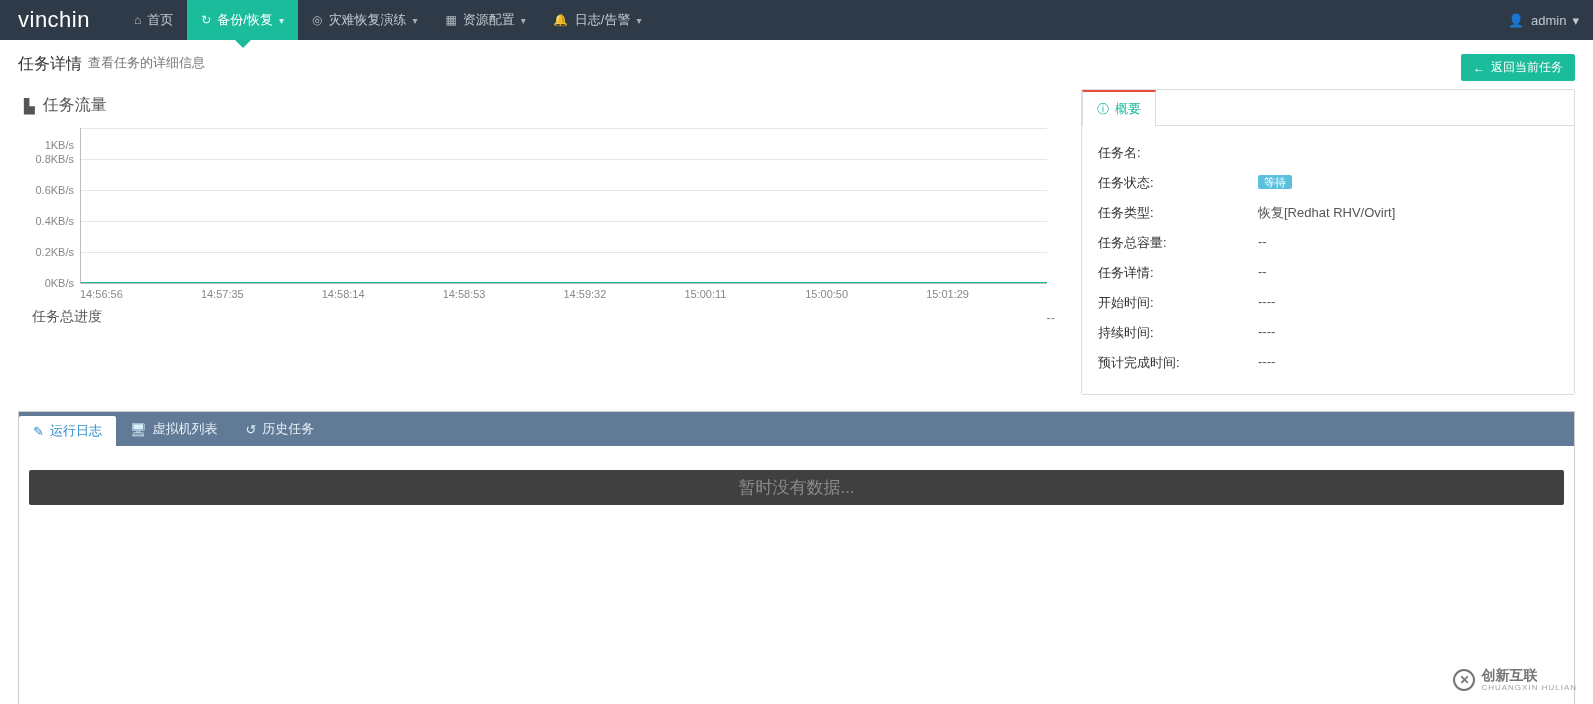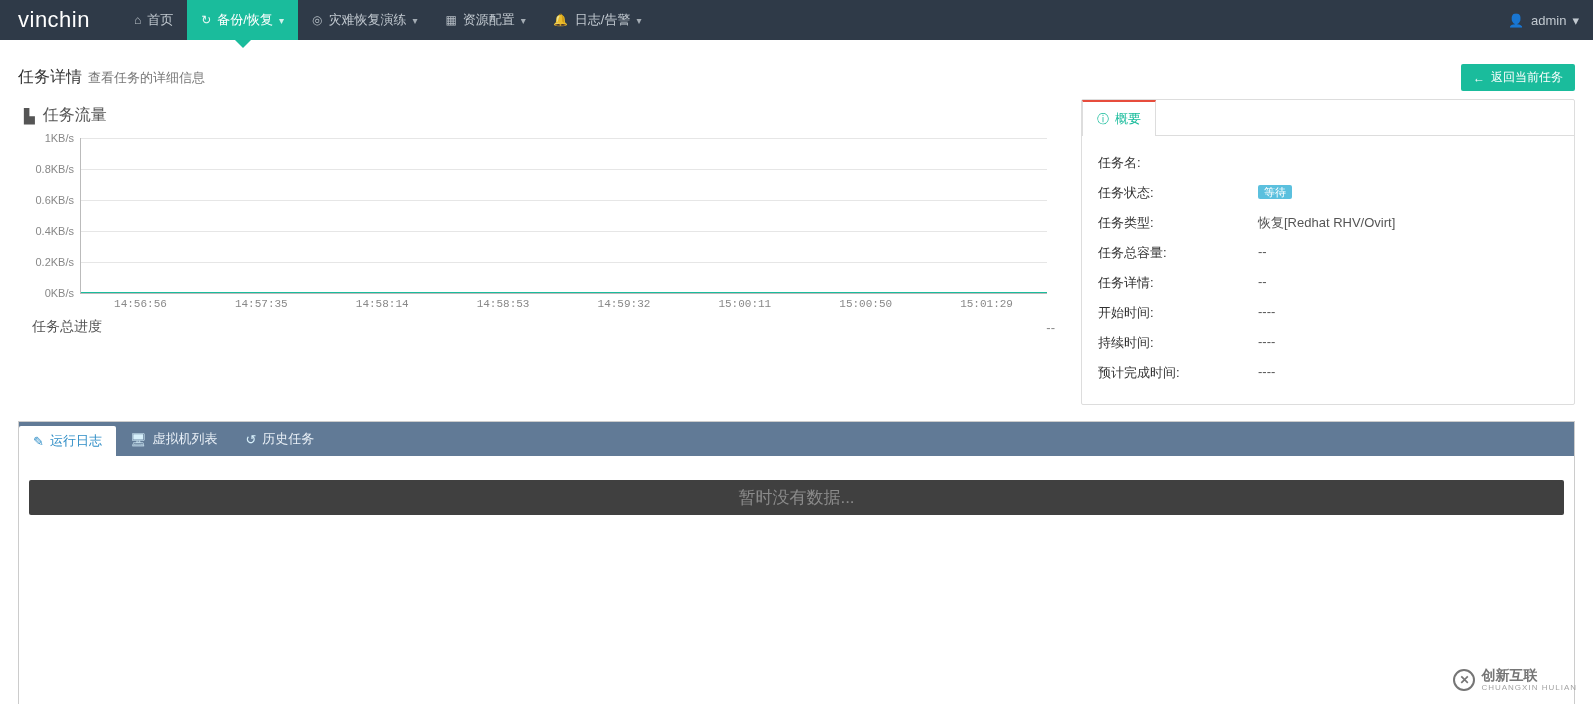--- a/index.html
+++ b/index.html
@@ -54,22 +54,22 @@
 .nav-item .caret { font-size: 10px; opacity: .8; }
 .nav-item .nicon { font-size: 12px; opacity: .9; }
 .nav-spacer { flex: 1; }
 .user-menu {
   display: flex; align-items: center; gap: 6px;
   color: #c2c9d0; cursor: pointer; font-size: 13px;
 }
 
 .page-header {
   display: flex;
-  align-items: center;
-  padding: 24px 18px 8px 18px;
+  align-items: flex-start;
+  padding: 14px 18px 8px 18px;
 }
 .page-header .title { font-size: 16px; color: #333; margin-right: 6px; }
 .page-header .subtitle { font-size: 13px; color: #777; }
 .page-header .spacer { flex: 1; }
 .btn-back {
   background: #1abc9c;
   color: #fff;
   border: 0;
   border-radius: 2px;
   padding: 5px 12px;
@@ -111,21 +111,21 @@
 .ylabel {
   position: absolute; left: 0; width: 50px;
   font-size: 11px; color: #888; text-align: right;
   transform: translateY(-50%);
 }
 .xlabels {
   position: absolute; left: 56px; right: 10px; top: 164px;
   display: flex; justify-content: space-between;
   font-size: 11px; color: #888;
 }
-.xlabels span { flex: 1; text-align: center; font-family: Liberation Mono, monospace; }
+.xlabels span { flex: 1; text-align: left; }
 
 .total-progress-row {
   display: flex; align-items: center;
   font-size: 14px; color: #555;
   padding: 4px 2px 2px 8px;
   gap: 28px;
 }
 .total-progress-row .pval { margin-left: auto; color: #888; font-size: 13px; }
 
 .panel {
@@ -267,21 +267,21 @@
 
     <div class="chart-wrap">
       <div class="chart-area">
         <div class="hgrid" style="top:0%"></div>
         <div class="hgrid" style="top:20%"></div>
         <div class="hgrid" style="top:40%"></div>
         <div class="hgrid" style="top:60%"></div>
         <div class="hgrid" style="top:80%"></div>
         <div class="data-line"></div>
       </div>
-      <div class="ylabel" style="top:4px">1KB/s</div>
+      <div class="ylabel" style="top:21px">1KB/s</div>
       <div class="ylabel" style="top:35px">0.8KB/s</div>
       <div class="ylabel" style="top:66px">0.6KB/s</div>
       <div class="ylabel" style="top:97px">0.4KB/s</div>
       <div class="ylabel" style="top:128px">0.2KB/s</div>
       <div class="ylabel" style="top:159px">0KB/s</div>
       <div class="xlabels">
         <span>14:56:56</span>
         <span>14:57:35</span>
         <span>14:58:14</span>
         <span>14:58:53</span>

